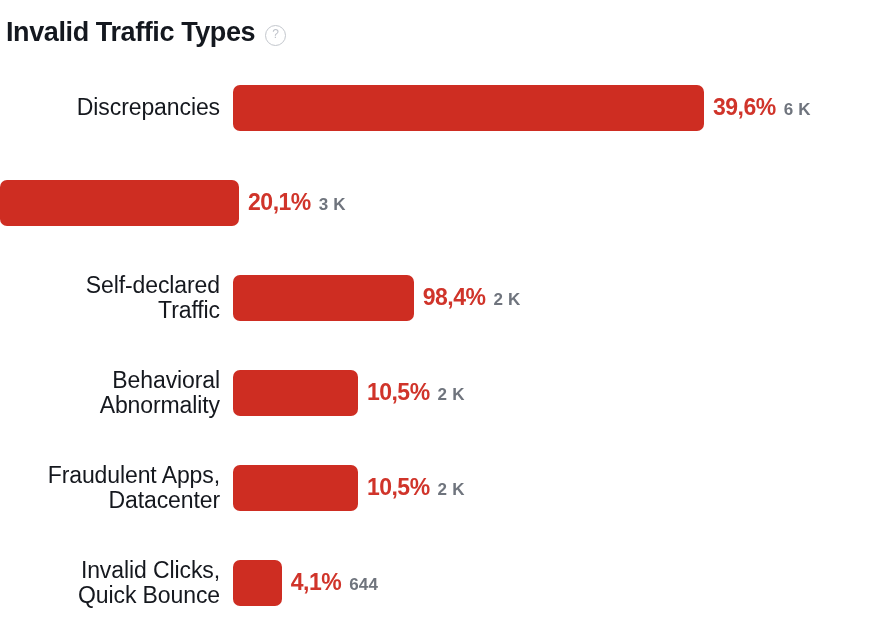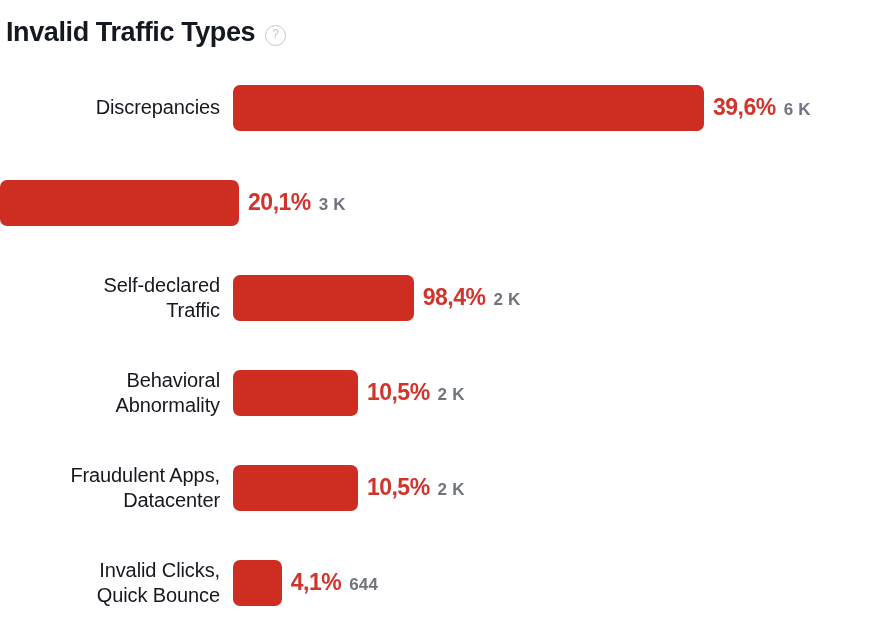--- a/index.html
+++ b/index.html
@@ -68,21 +68,21 @@
     position: relative;
     height: 95px;
     display: flex;
     align-items: center;
   }
 
   .cat-label {
     width: 233px;
     flex: 0 0 233px;
     text-align: right;
-    font-size: 20px;
+    font-size: 23px;
     line-height: 25px;
     color: #15181e;
     font-weight: 400;
     padding-right: 13px;
     box-sizing: border-box;
     white-space: pre-line;
     letter-spacing: -0.1px;
   }
 
   .bar-area {

